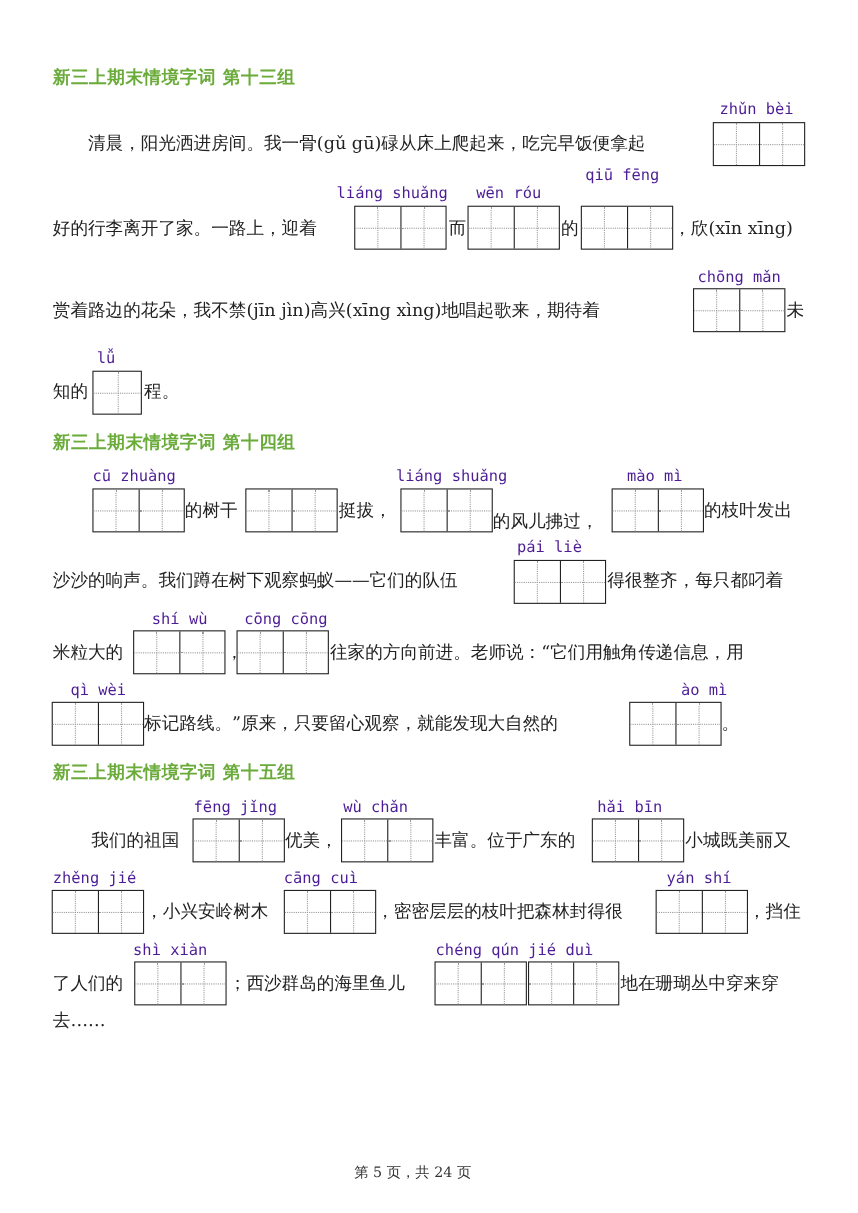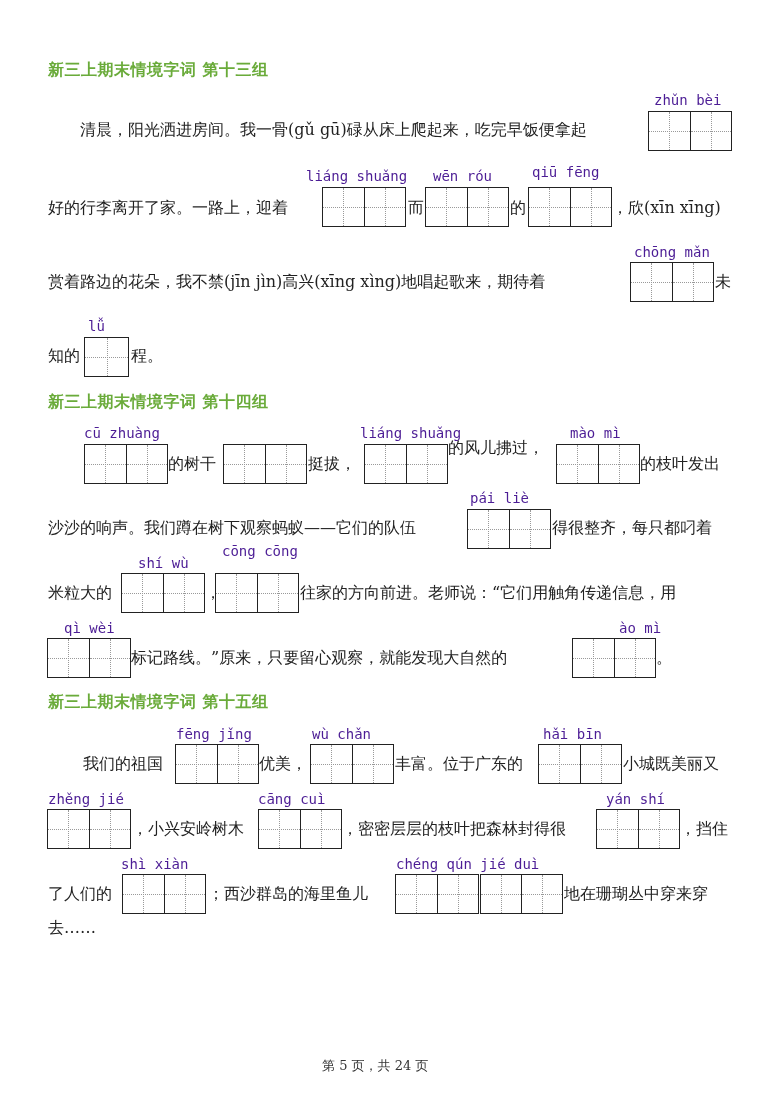--- a/index.html
+++ b/index.html
@@ -34,21 +34,21 @@
     <div class="cell"></div>
     <div class="cell"></div>
   </div>
 <div class="abs txt" style="left:408px;top:198px;">而</div>
 <div class="abs py" style="left:433px;top:168px;">wēn róu</div>
 <div class="box" style="left:425px;top:187px;width:84px;height:40px;">
     <div class="cell"></div>
     <div class="cell"></div>
   </div>
 <div class="abs txt" style="left:510px;top:198px;">的</div>
-<div class="abs py" style="left:532px;top:164px;">qiū fēng</div>
+<div class="abs py" style="left:532px;top:152px;">qiū fēng</div>
 <div class="box" style="left:528px;top:187px;width:84px;height:40px;">
     <div class="cell"></div>
     <div class="cell"></div>
   </div>
 <div class="abs txt" style="left:612px;top:198px;">，欣(xīn xīng)</div>
 
 <div class="abs txt" style="left:48px;top:272px;">赏着路边的花朵，我不禁(jīn jìn)高兴(xīng xìng)地唱起歌来，期待着</div>
 <div class="abs py" style="left:634px;top:244px;">chōng mǎn</div>
 <div class="box" style="left:630px;top:262px;width:84px;height:40px;">
     <div class="cell"></div>
@@ -75,21 +75,21 @@
 <div class="box" style="left:223px;top:444px;width:84px;height:40px;">
     <div class="cell"></div>
     <div class="cell"></div>
   </div>
 <div class="abs txt" style="left:308px;top:454px;">挺拔，</div>
 <div class="abs py" style="left:360px;top:425px;">liáng shuǎng</div>
 <div class="box" style="left:364px;top:444px;width:84px;height:40px;">
     <div class="cell"></div>
     <div class="cell"></div>
   </div>
-<div class="abs txt" style="left:448px;top:438px;text-align:center;">的风儿拂过，</div>
+<div class="abs txt" style="left:448px;top:464px;text-align:center;">的风儿拂过，</div>
 <div class="abs py" style="left:570px;top:425px;">mào mì</div>
 <div class="box" style="left:556px;top:444px;width:84px;height:40px;">
     <div class="cell"></div>
     <div class="cell"></div>
   </div>
 <div class="abs txt" style="left:640px;top:454px;">的枝叶发出</div>
 
 <div class="abs txt" style="left:48px;top:518px;">沙沙的响声。我们蹲在树下观察蚂蚁——它们的队伍</div>
 <div class="abs py" style="left:470px;top:490px;">pái liè</div>
 <div class="box" style="left:467px;top:509px;width:84px;height:40px;">
@@ -98,21 +98,21 @@
   </div>
 <div class="abs txt" style="left:552px;top:518px;">得很整齐，每只都叼着</div>
 
 <div class="abs txt" style="left:48px;top:583px;">米粒大的</div>
 <div class="abs py" style="left:138px;top:555px;">shí wù</div>
 <div class="box" style="left:121px;top:573px;width:84px;height:40px;">
     <div class="cell"></div>
     <div class="cell"></div>
   </div>
 <div class="abs txt" style="left:205px;top:583px;">，</div>
-<div class="abs py" style="left:222px;top:543px;">cōng cōng</div>
+<div class="abs py" style="left:222px;top:555px;">cōng cōng</div>
 <div class="box" style="left:215px;top:573px;width:84px;height:40px;">
     <div class="cell"></div>
     <div class="cell"></div>
   </div>
 <div class="abs txt" style="left:300px;top:583px;">往家的方向前进。老师说：“它们用触角传递信息，用</div>
 
 <div class="abs py" style="left:64px;top:620px;">qì wèi</div>
 <div class="box" style="left:47px;top:638px;width:84px;height:40px;">
     <div class="cell"></div>
     <div class="cell"></div>

